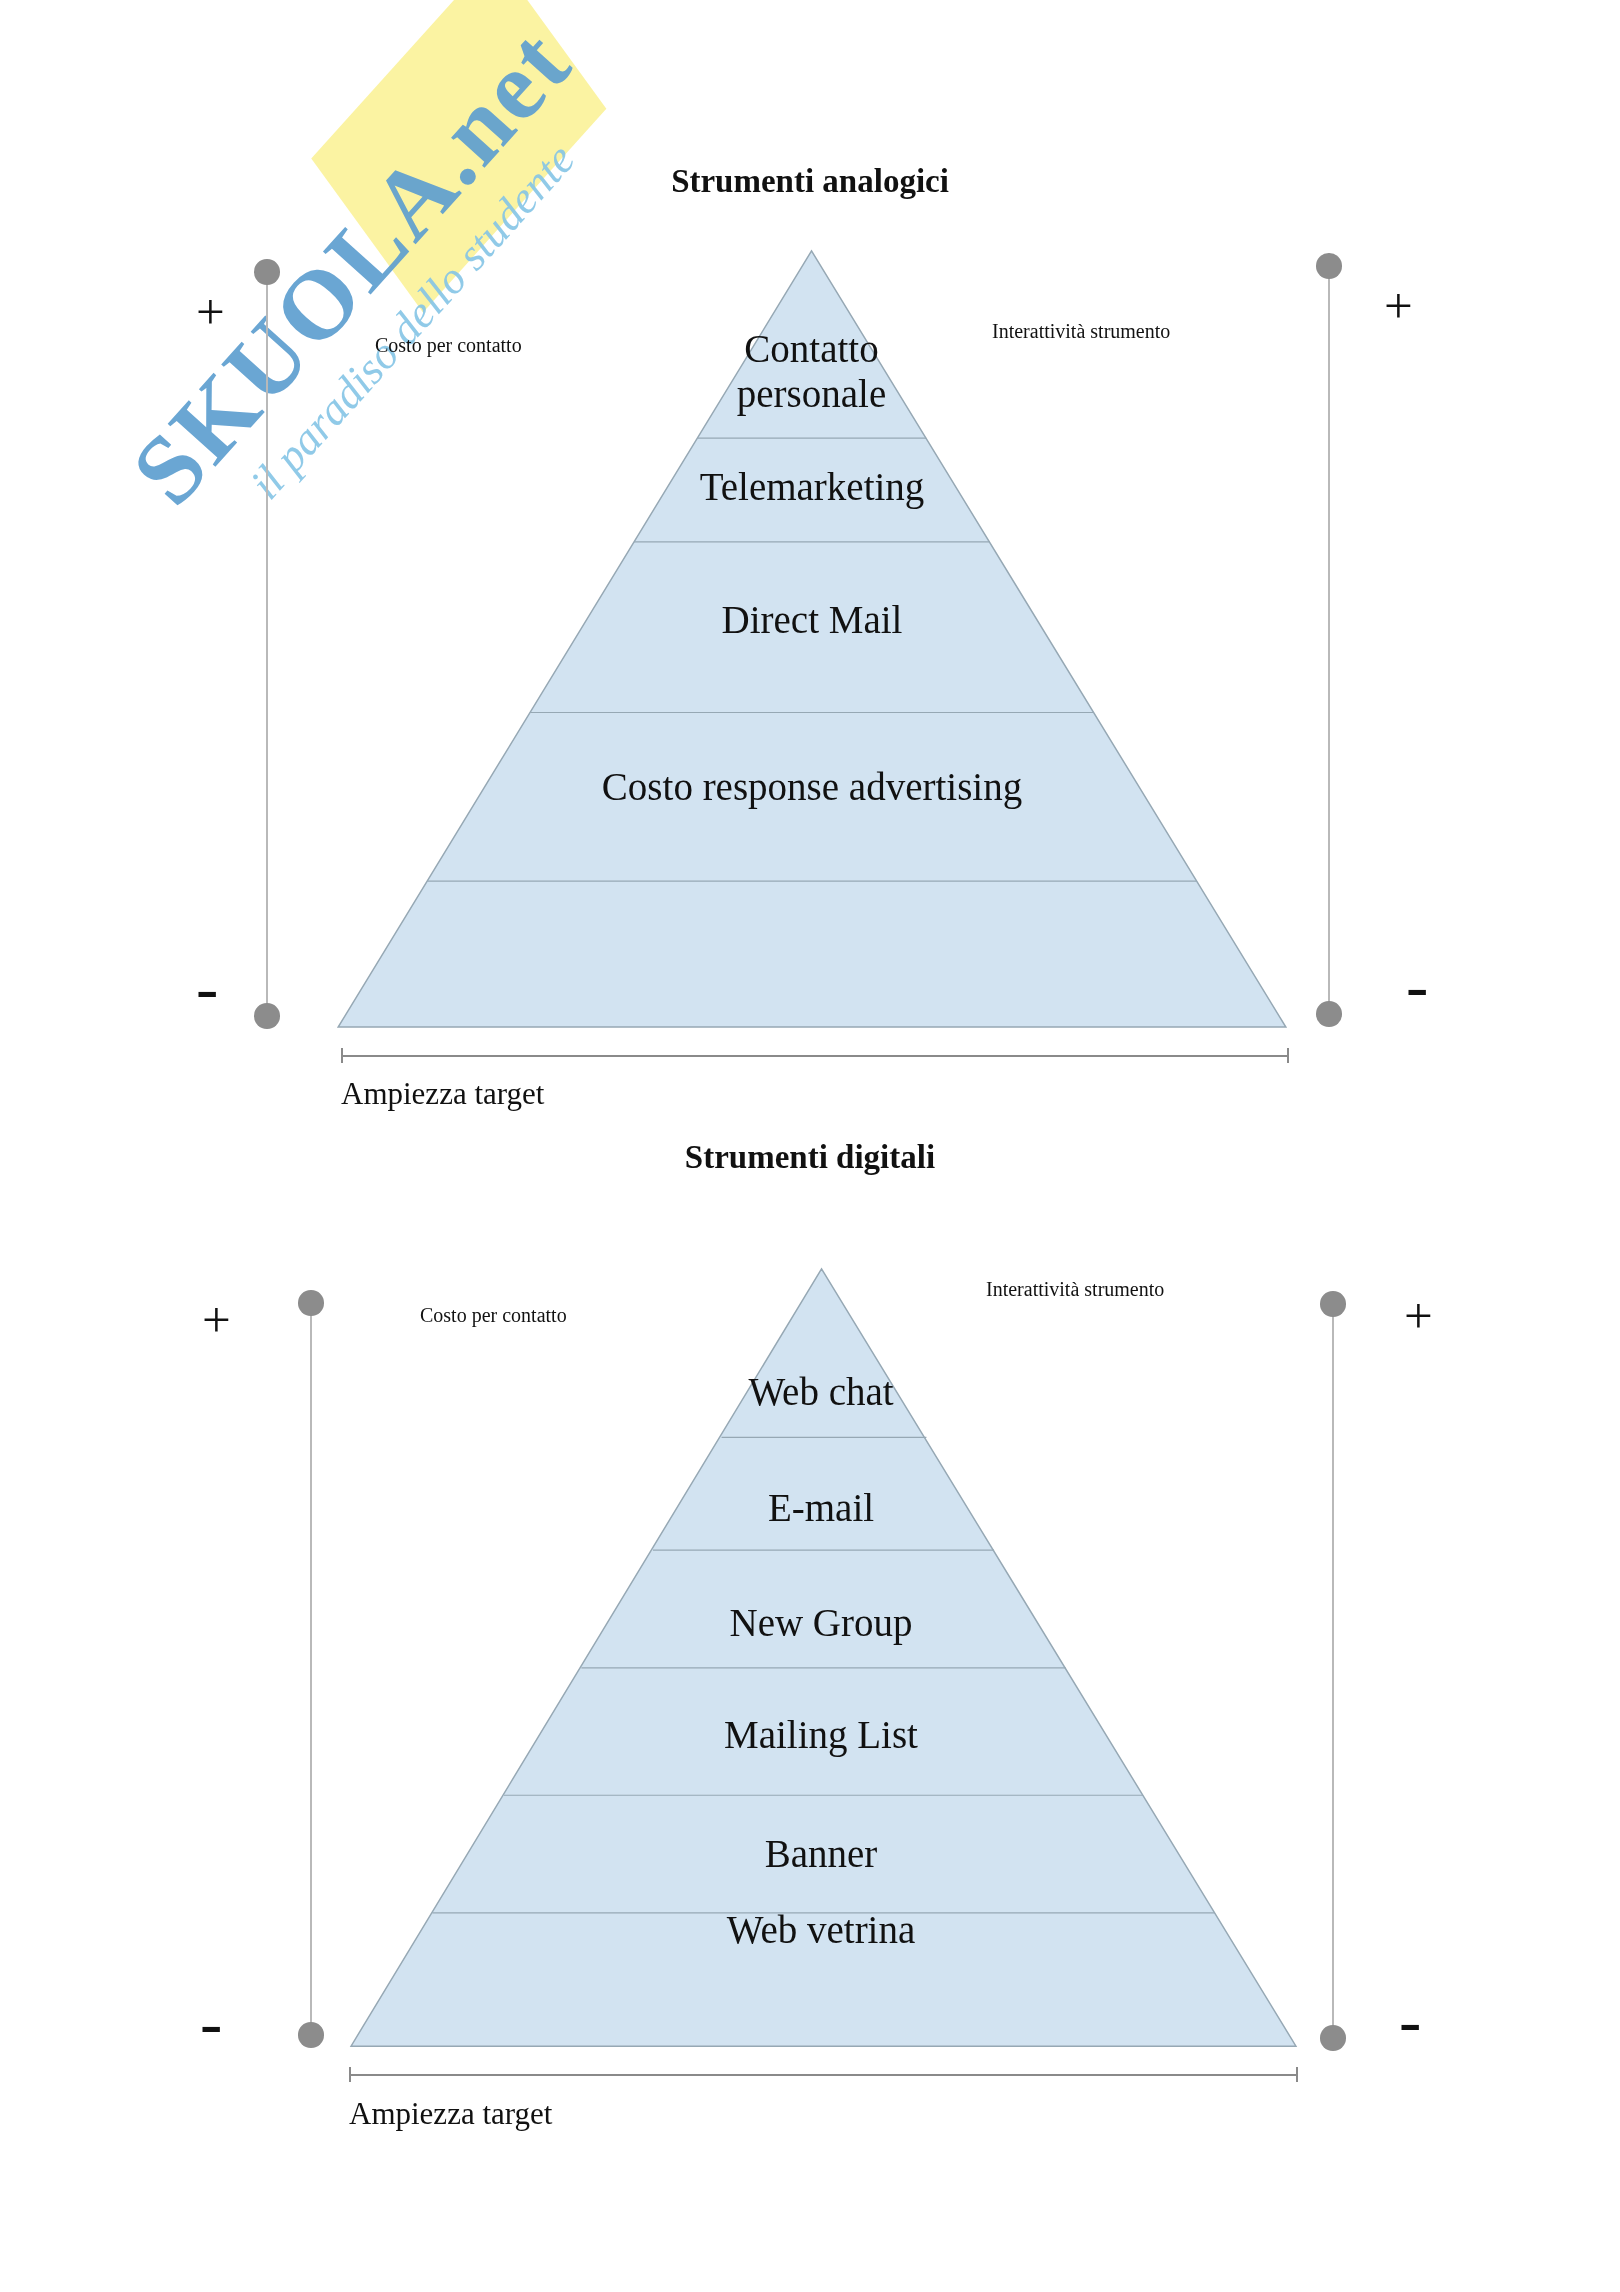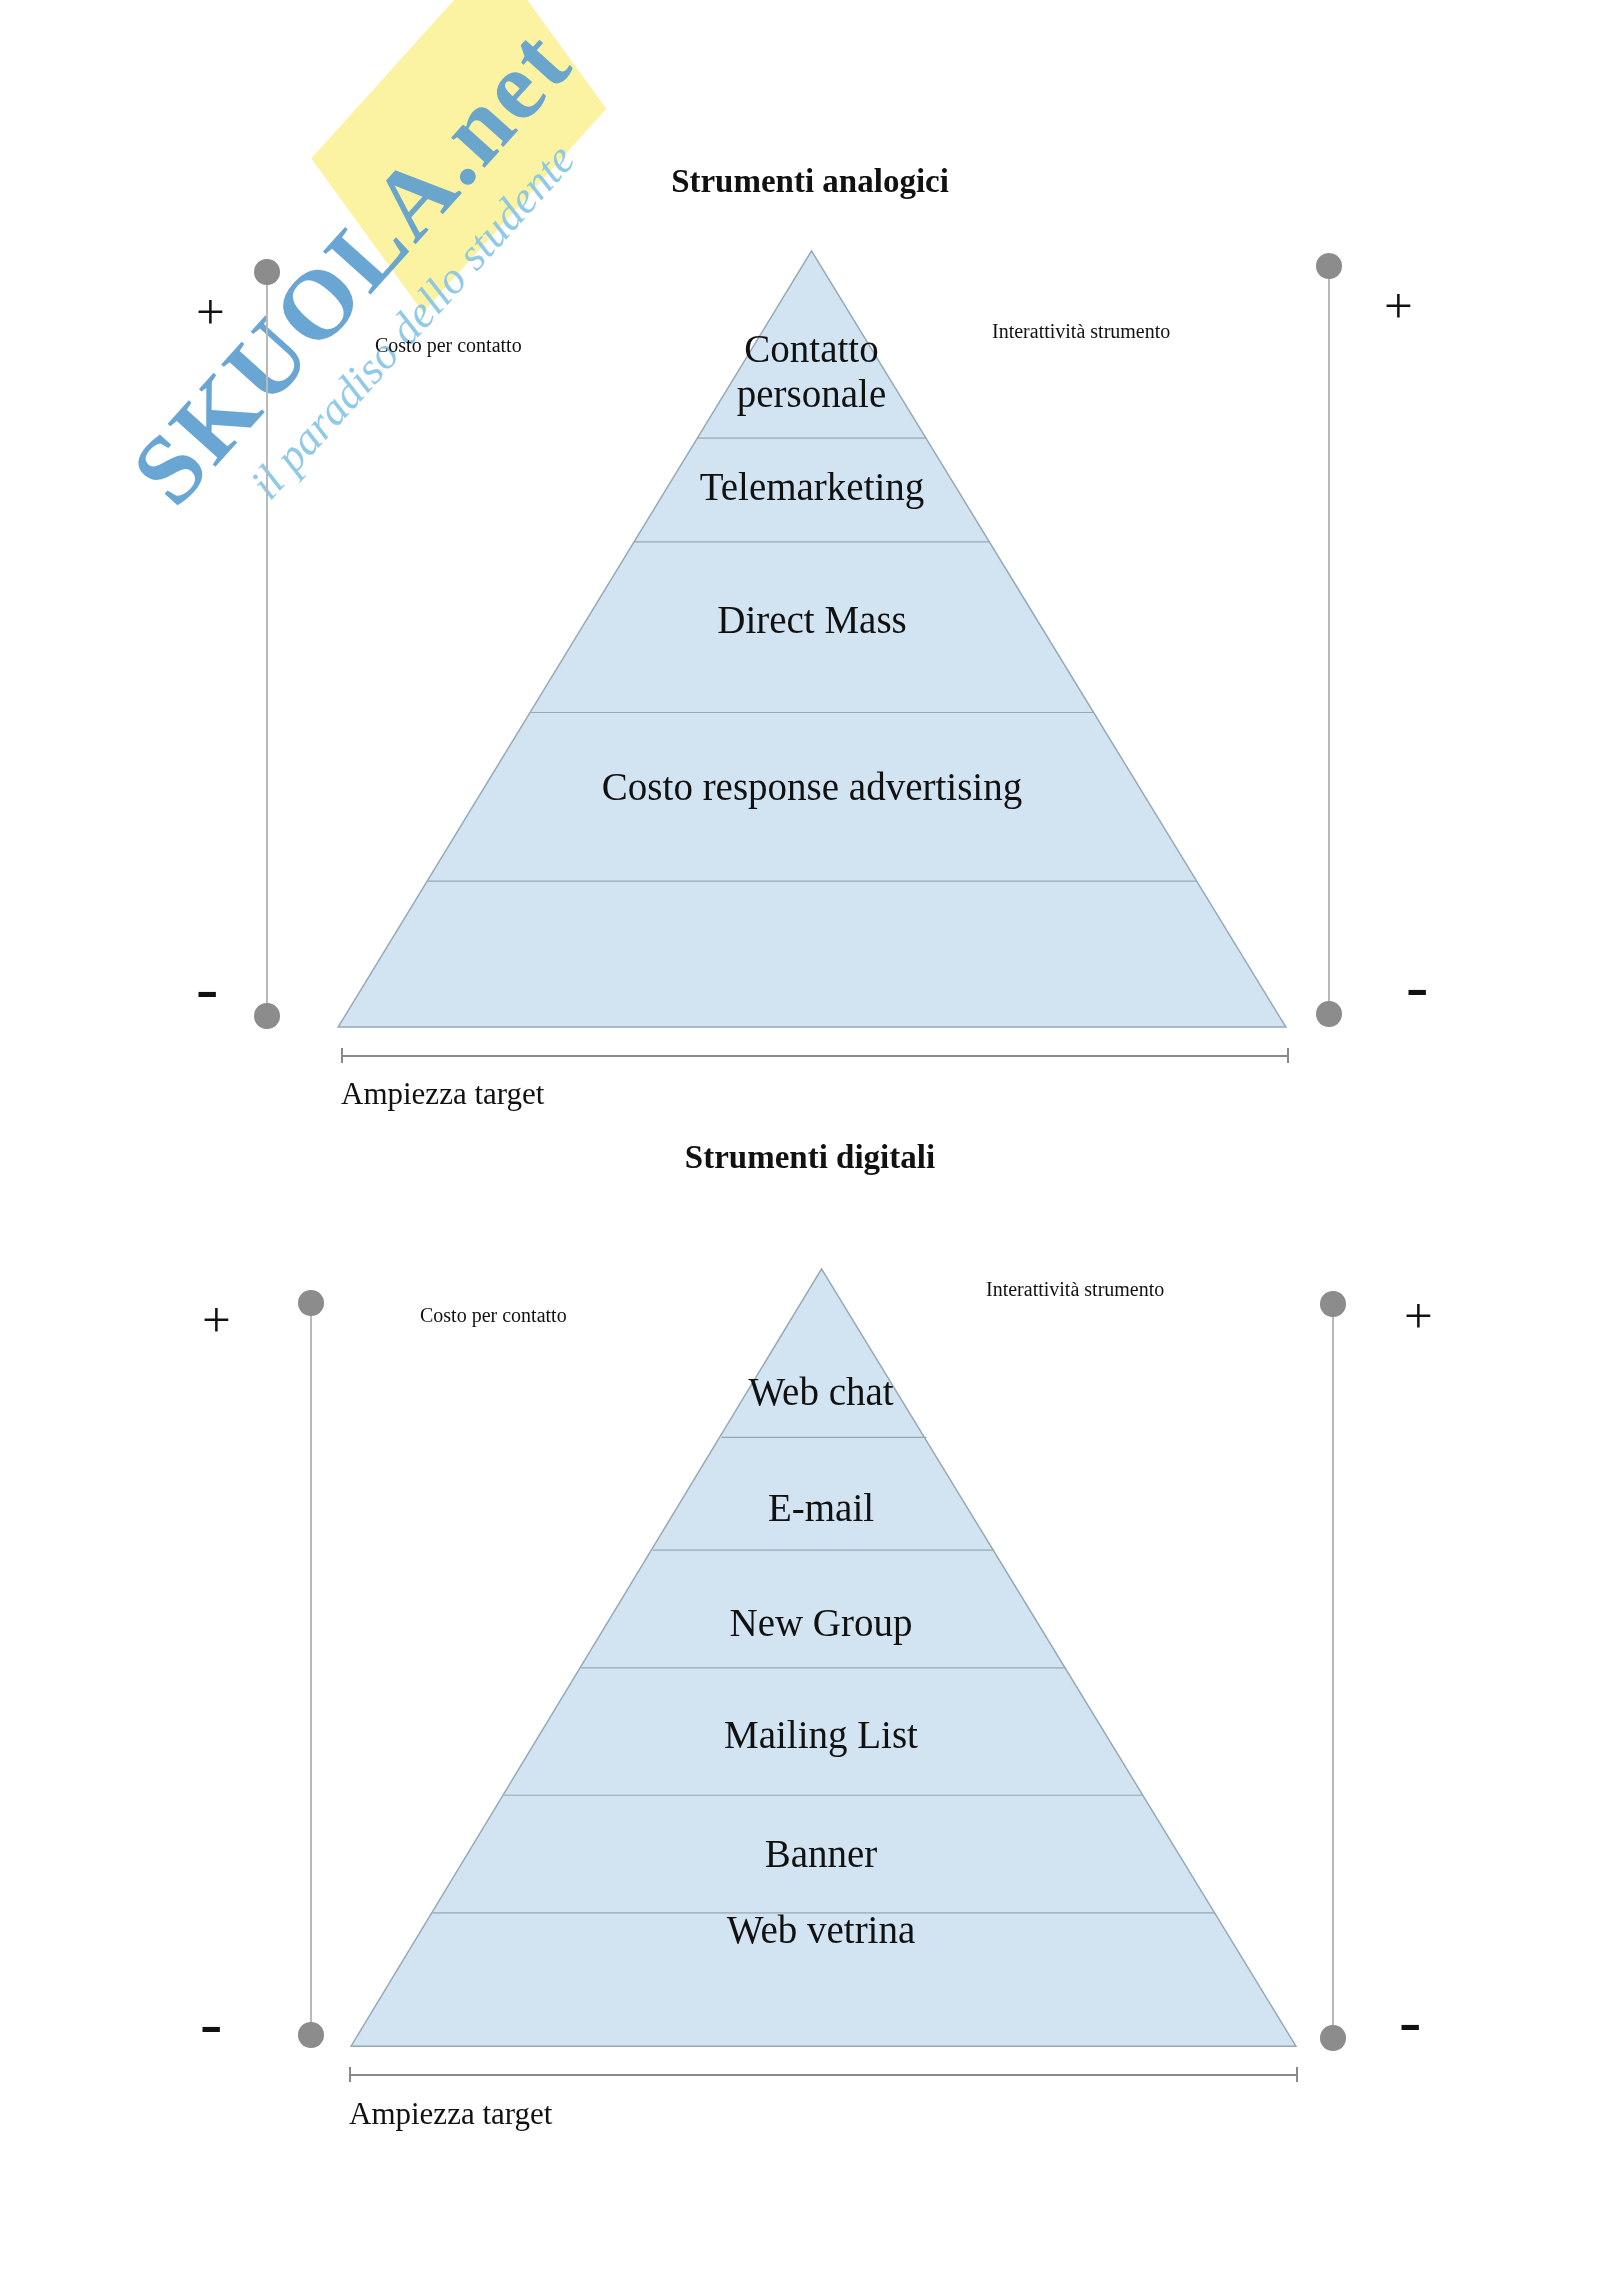--- a/index.html
+++ b/index.html
@@ -143,21 +143,21 @@
   <svg class="pyr" style="left:333px;top:245px" width="959" height="786" viewBox="0 0 978 802">
     <polygon class="tri" points="488,6 972,798 5,798"></polygon>
     <line class="divline" x1="372" y1="197" x2="605" y2="197"></line>
     <line class="divline" x1="307" y1="303" x2="670" y2="303"></line>
     <line class="divline" x1="201" y1="477" x2="776" y2="477"></line>
     <line class="divline" x1="96" y1="649" x2="881" y2="649"></line>
   </svg>
 
   <div class="lvl" style="left:694px;top:327px;width:235px">Contatto personale</div>
   <div class="lvl" style="left:616px;top:465px;width:392px">Telemarketing</div>
-  <div class="lvl" style="left:616px;top:598px;width:392px">Direct Mass</div>
+  <div class="lvl" style="left:616px;top:598px;width:392px">Direct Mail</div>
   <div class="lvl" style="left:518px;top:765px;width:588px">Costo response advertising</div>
 
   <div class="axis-label" style="left:375px;top:334px">Costo per contatto</div>
   <div class="axis-label centered" style="left:992px;top:319px;width:251px">Interattività strumento</div>
 
   <div class="sign" style="left:196px;top:287px">+</div>
   <div class="sign minus" style="left:196px;top:954px">-</div>
   <div class="sign" style="left:1384px;top:281px">+</div>
   <div class="sign minus" style="left:1406px;top:952px">-</div>
 

